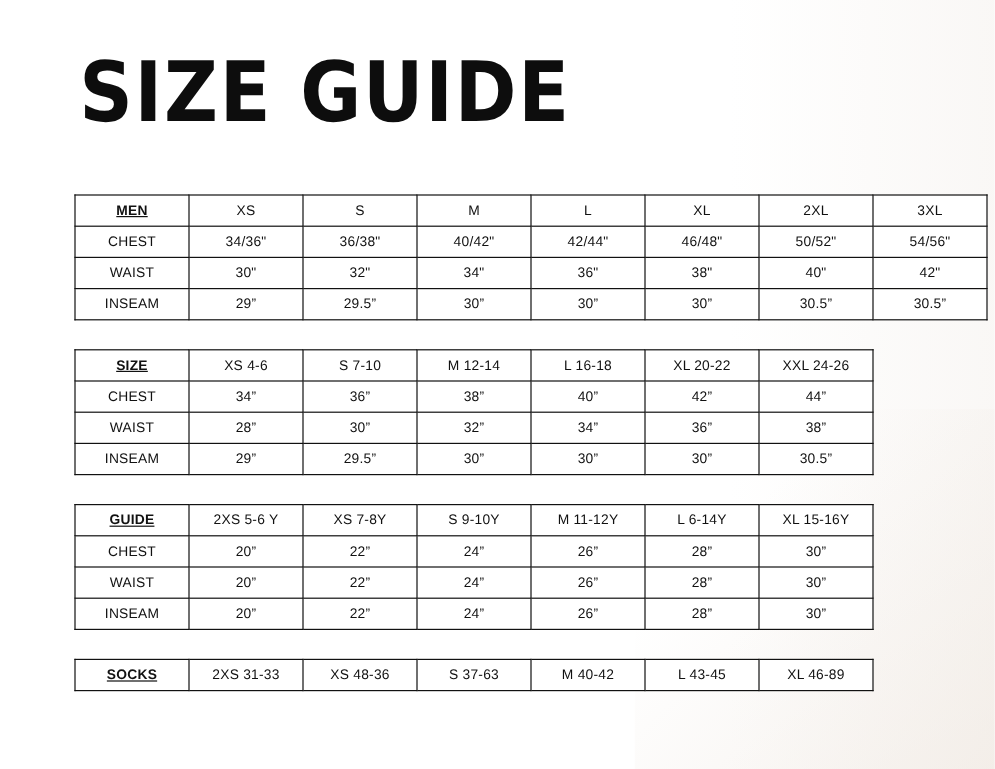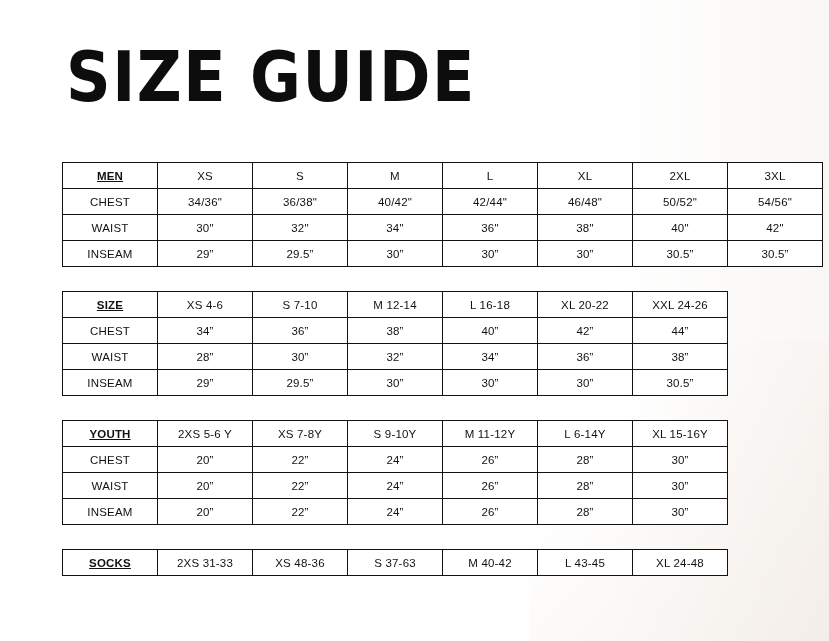--- a/index.html
+++ b/index.html
@@ -181,21 +181,21 @@
             <td class="w-cell">30”</td>
             <td class="w-cell">30”</td>
             <td class="w-cell">30”</td>
             <td class="w-cell">30.5”</td>
           </tr>
         </tbody>
       </table>
       <table class="sz">
         <tbody>
           <tr>
-            <td class="grouphead w-label">YOUTH</td>
+            <td class="grouphead w-label">GUIDE</td>
             <td class="colhead w-cell">2XS 5-6 Y</td>
             <td class="colhead w-cell">XS 7-8Y</td>
             <td class="colhead w-cell">S 9-10Y</td>
             <td class="colhead w-cell">M 11-12Y</td>
             <td class="colhead w-cell">L 6-14Y</td>
             <td class="colhead w-cell">XL 15-16Y</td>
           </tr>
           <tr>
             <td class="rowlabel w-label">CHEST</td>
             <td class="w-cell">20”</td>
@@ -227,18 +227,18 @@
       </table>
       <table class="sz">
         <tbody>
           <tr>
             <td class="grouphead w-label">SOCKS</td>
             <td class="colhead w-cell">2XS 31-33</td>
             <td class="colhead w-cell">XS 48-36</td>
             <td class="colhead w-cell">S 37-63</td>
             <td class="colhead w-cell">M 40-42</td>
             <td class="colhead w-cell">L 43-45</td>
-            <td class="colhead w-cell">XL 24-48</td>
+            <td class="colhead w-cell">XL 46-89</td>
           </tr>
         </tbody>
       </table>
     </div>
 </div>
 
 </body></html>

